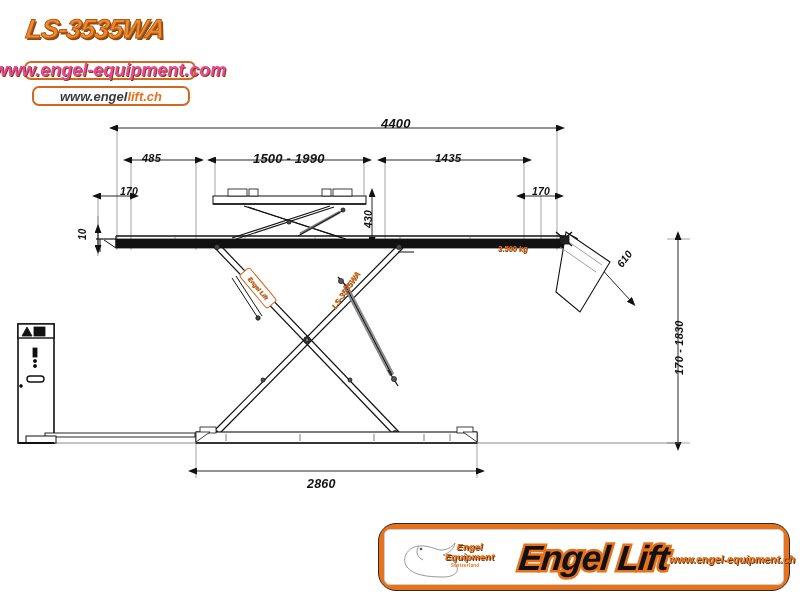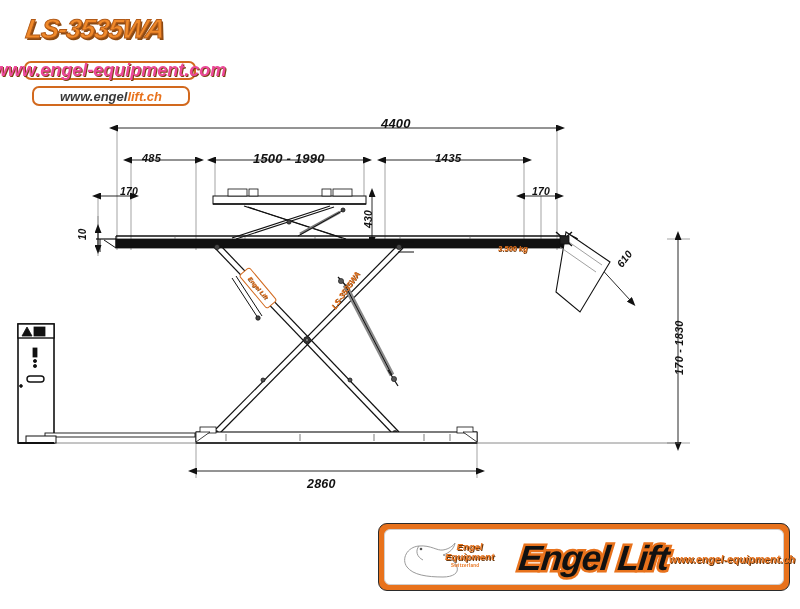--- a/index.html
+++ b/index.html
@@ -48,21 +48,21 @@
 
   
   #drawing{left:0;top:0;width:800px;height:520px;}
 
   
   .rot90{transform:rotate(-90deg);transform-origin:left top;}
 
   
   #banner{
     left:378px;top:523px;width:412px;height:68px;
-    background:#E8721C;border:1px solid #2b2b2b;border-radius:9px;
+    background:#E8721C;border:1px solid #2b2b2b;border-radius:18px;
     box-sizing:border-box;padding:5px;
   }
   #banner-inner{
     width:100%;height:100%;background:#fff;border-radius:6px;
     border:1px solid #cfcfcf;box-sizing:border-box;
     display:flex;align-items:center;position:relative;
   }
   #banner-swan{left:12px;top:7px;width:80px;height:44px;}
   #banner-eq-text{
     left:60px;top:12px;

